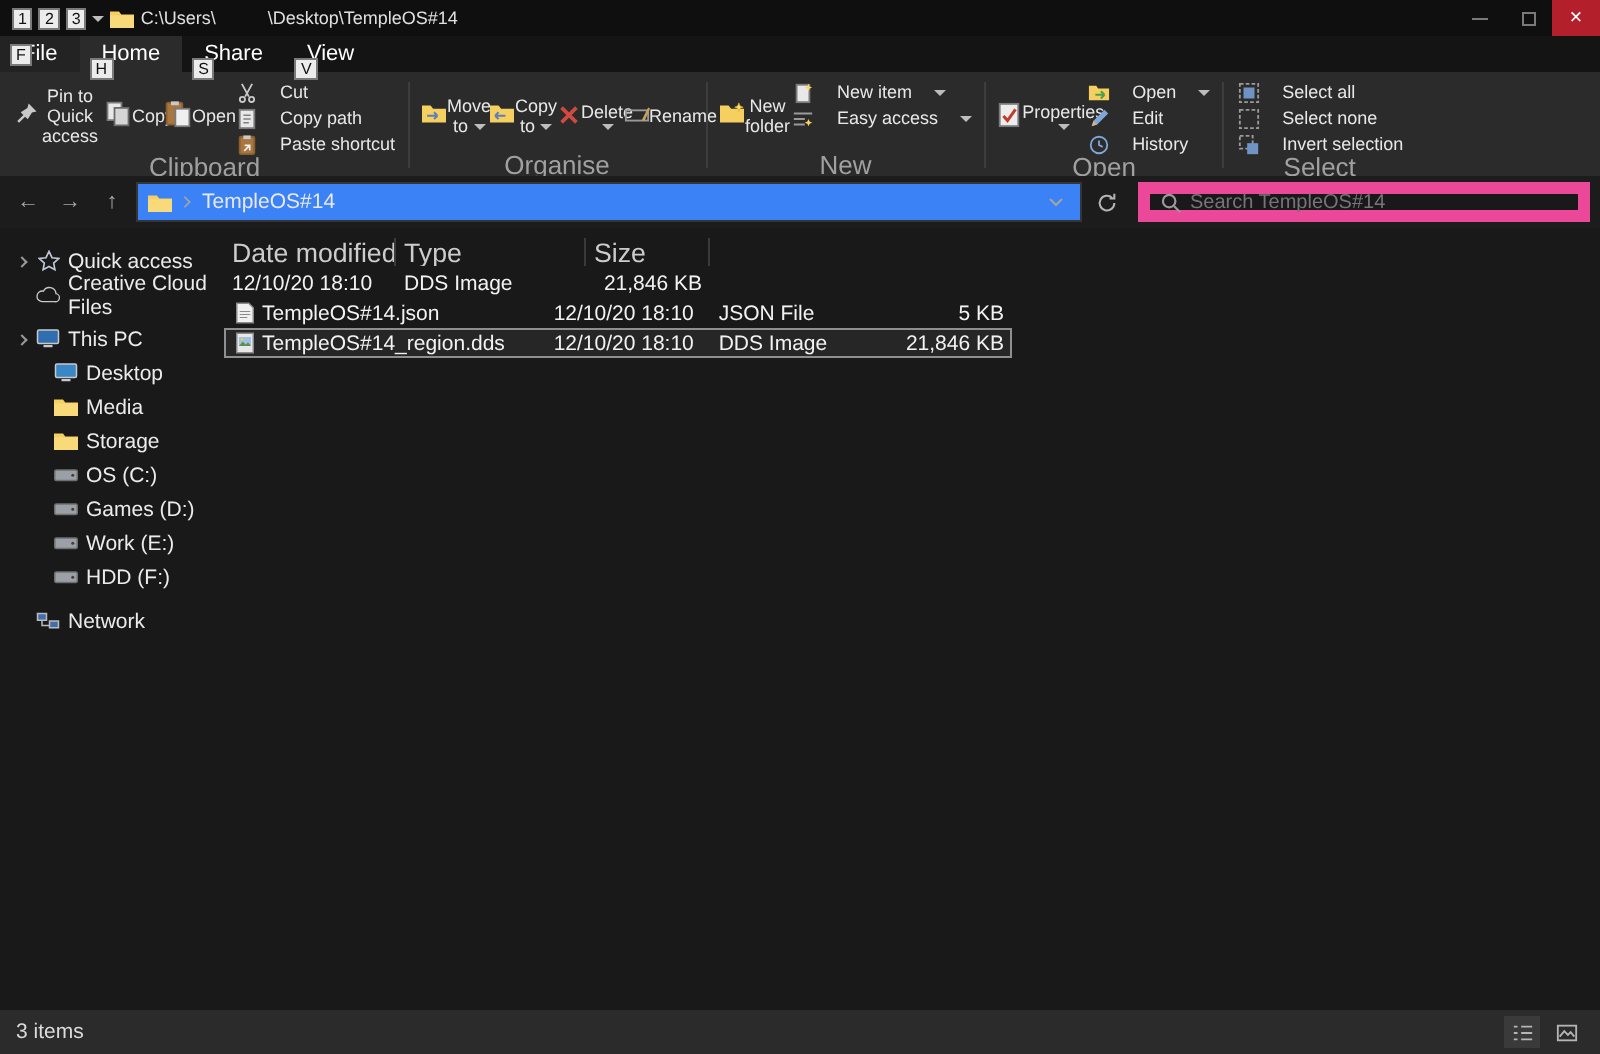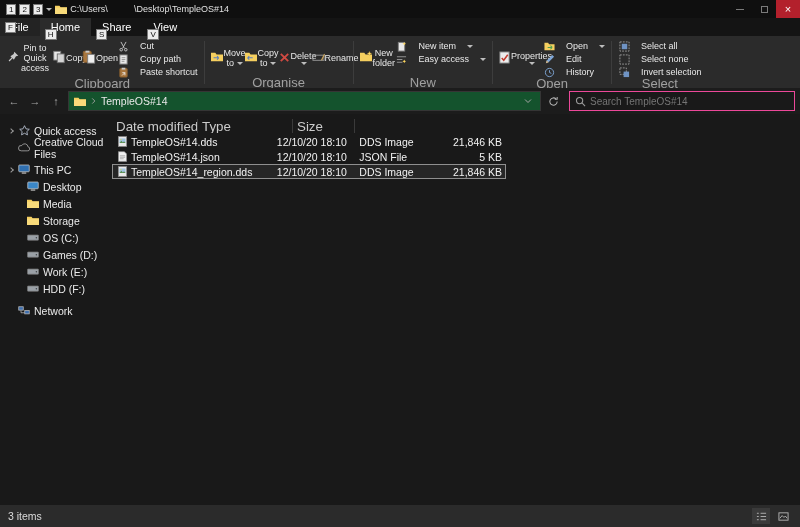--- a/index.html
+++ b/index.html
@@ -46,24 +46,24 @@
   .smallcol{display:flex;flex-direction:column;gap:1px;padding-top:2px}
   .smallbtn{display:flex;align-items:center;gap:11px;color:#e8e8e8;font-size:9px;
     height:12px;padding:0 2px;text-align:left;white-space:nowrap}
   .ic12{width:12px;height:12px;display:flex;align-items:center;justify-content:center;flex-shrink:0}
 
   
   .navbar{height:26px;background:#1c1c1c;display:flex;align-items:center;
     padding:0 5px;gap:3px;font-size:10.5px;flex-shrink:0}
   .navbtn{width:18px;height:18px;color:#a8a8a8;font-size:11px;display:flex;
     align-items:center;justify-content:center}
-  .addressbar{flex:1;height:20px;background:#14532d;border:1px solid #353535;display:flex;
+  .addressbar{flex:1;height:20px;background:#3b82f6;border:1px solid #353535;display:flex;
     align-items:center;padding:0 5px;gap:4px;color:#e8e8e8;font-size:10.5px}
   .addr-spacer{flex:1}
-  .searchbox{width:226px;height:20px;background:#191919;border:1px solid #ec4899;display:flex;
+  .searchbox{width:226px;height:20px;background:#191919;border:6px solid #ec4899;display:flex;
     align-items:center;padding:0 5px;gap:4px;margin-left:4px;flex-shrink:0}
   .searchbox input{flex:1;background:transparent;border:none;outline:none;color:#9a9a9a;
     font-size:10px;font-family:inherit;min-width:0}
 
   
   .content{flex:1;display:flex;min-height:0}
   .sidebar{width:106px;padding-top:8px;font-size:10.5px;flex-shrink:0}
   .side-item{height:17px;display:flex;align-items:center;gap:4px;padding-left:7px;color:#ebebeb}
   .side-item.ind1{padding-left:16px}
   .chevslot{width:7px;display:flex;justify-content:center;flex-shrink:0}
@@ -564,31 +564,20 @@
     </div>
 
     <div class="filepane">
       <div class="flheader">
         <button class="fcol c-date">Date modified</button>
         <button class="fcol c-type">Type</button>
         <button class="fcol c-size">Size</button>
       </div>
 
       <div class="flrow">
-        <div class="fcol c-name">
-          <span class="ic12">
-              <svg viewBox="0 0 12 14" width="9" height="11">
-                <rect x="0.5" y="0.5" width="11" height="13" fill="#e8e8e8" stroke="#8a8a8a"></rect>
-                <rect x="2" y="3" width="8" height="6" fill="#9fc3e2"></rect>
-                <path d="M2 9l2.5-3 2 2.2L8 6.5 10 9z" fill="#5c8f4f"></path>
-                <circle cx="4" cy="4.5" r="0.8" fill="#f0d24a"></circle>
-              </svg>
-            </span>
-          <span>TempleOS#14.dds</span>
-        </div>
         <div class="fcol c-date">12/10/20 18:10</div>
         <div class="fcol c-type">DDS Image</div>
         <div class="fcol c-size">21,846 KB</div>
       </div>
 
       <div class="flrow">
         <div class="fcol c-name">
           <span class="ic12">
               <svg viewBox="0 0 12 14" width="9" height="11">
                 <path d="M0.5 0.5h8l3 3v10h-11z" fill="#f0f0f0" stroke="#8a8a8a"></path>

